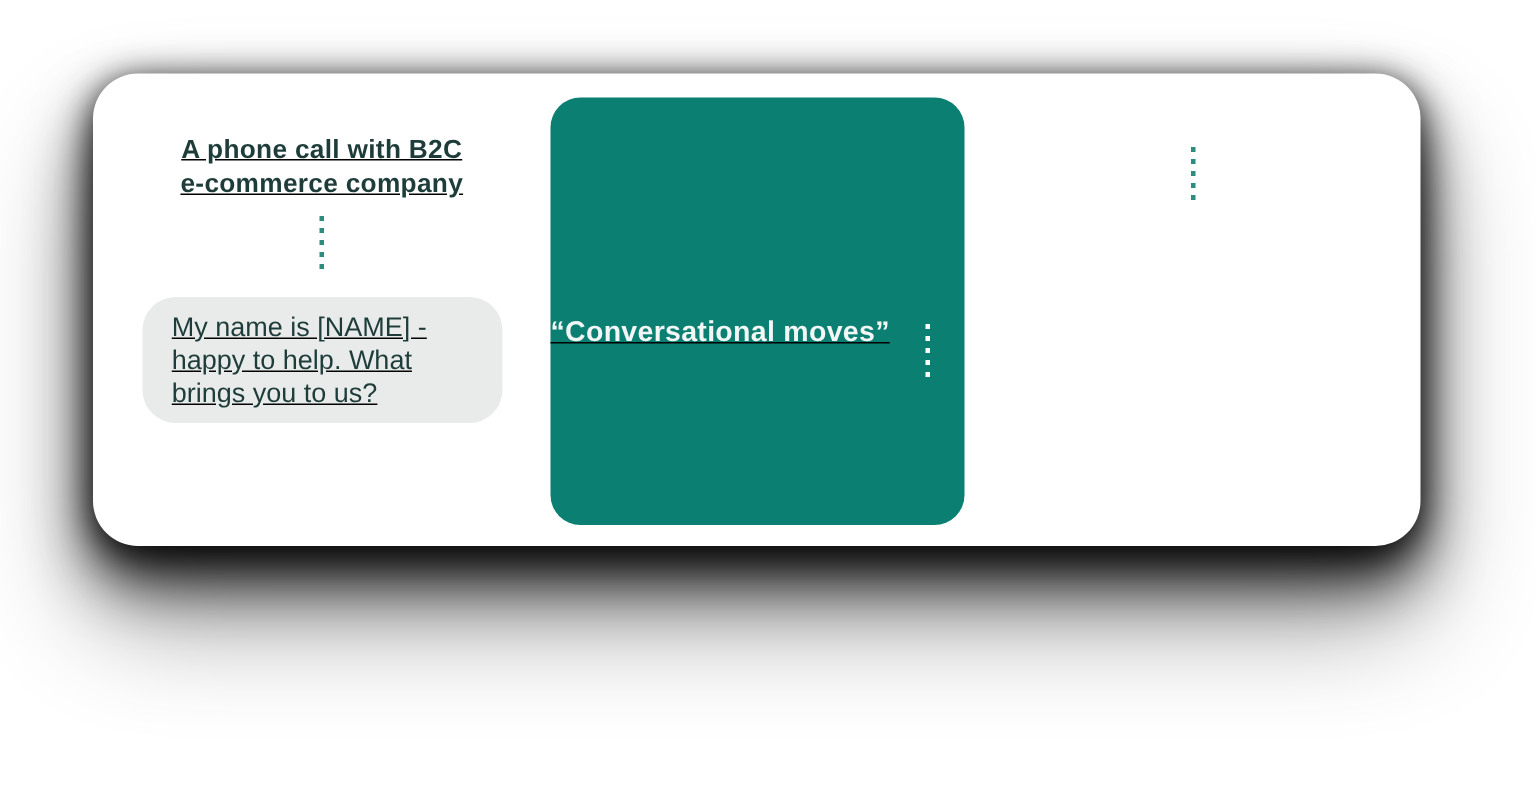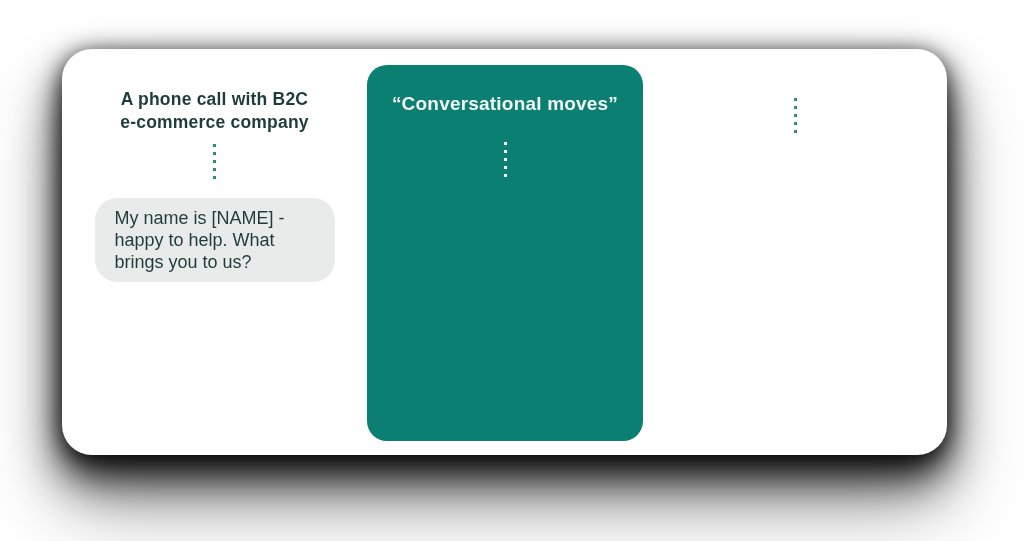--- a/index.html
+++ b/index.html
@@ -10,29 +10,30 @@
     background: var(--page-bg, #ffffff);
     font-family: "Liberation Sans", sans-serif;
     overflow: hidden;
   }
 
   .figure-card {
     position: absolute;
     left: 62px;
     top: 49px;
     width: 885px;
-    height: 406px;
+    height: 315px;
     background: var(--card-bg, #ffffff);
     border-radius: 30px;
     box-shadow:
       0 4px 22px rgba(0, 0, 0, 0.80),
       0 22px 40px rgba(0, 0, 0, 0.85),
       0 45px 75px rgba(0, 0, 0, 0.45);
     display: flex;
     box-sizing: border-box;
+    text-decoration: underline;
   }
 
   .col {
     display: flex;
     flex-direction: column;
     align-items: center;
     padding-top: 39px;
     box-sizing: border-box;
   }
   .col-left  { width: 305px; }
@@ -91,21 +92,21 @@
     min-height: 70px;
     padding: 12px 22px;
   }
 
   .panel {
     width: 276px;
     margin: 16px 0 14px 0;
     background: var(--panel-teal, #0a7f72);
     border-radius: 20px;
     display: flex;
-    flex-direction: column;
+    flex-direction: row;
     align-items: center;
     padding-top: 27px;
     box-sizing: border-box;
   }
   .panel .heading {
     color: var(--text-on-teal, #f2f6f5);
     font-size: 19px;
     line-height: 23px;
   }
   .panel .dotted {

